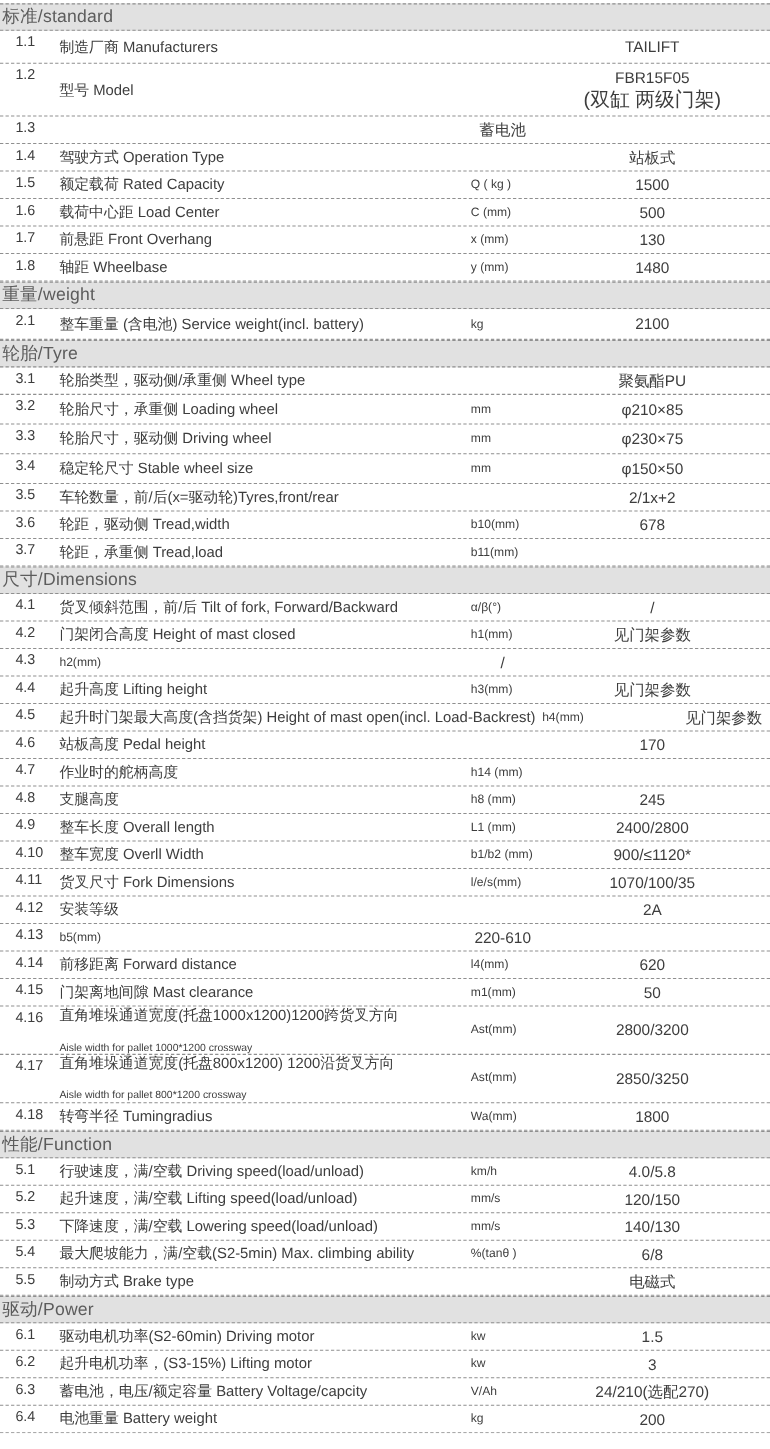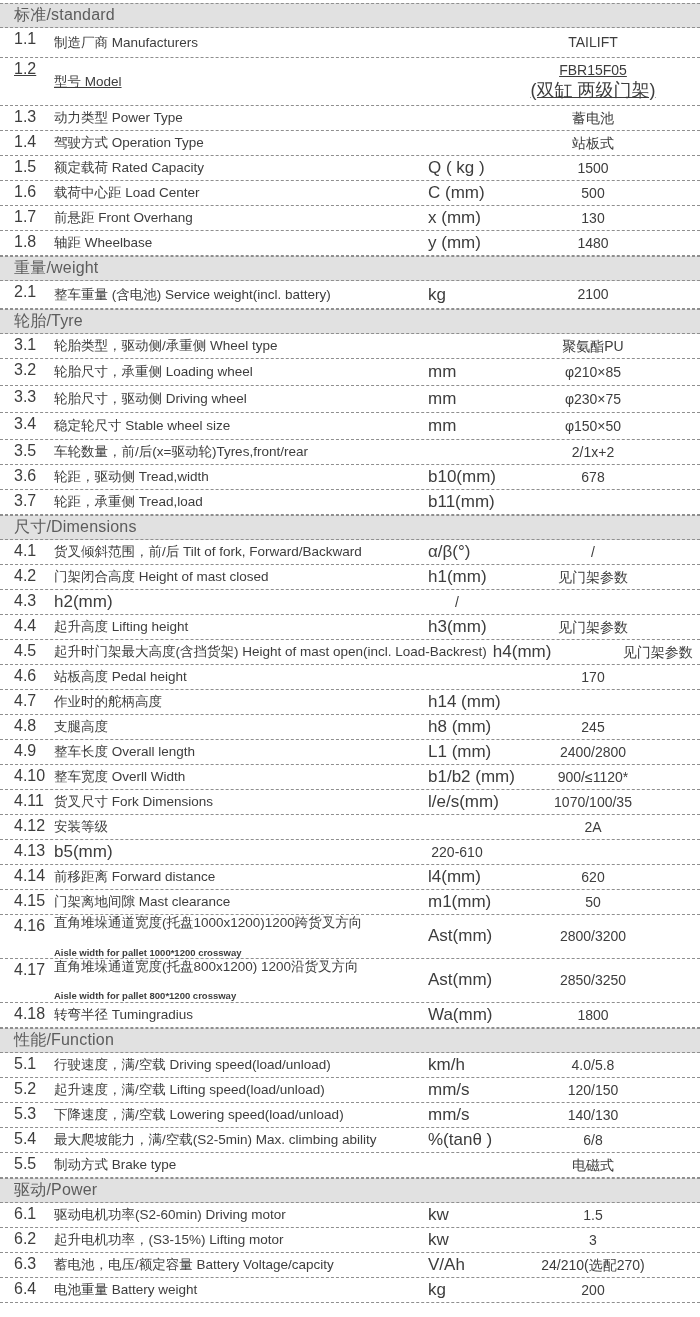--- a/index.html
+++ b/index.html
@@ -14,57 +14,57 @@
     padding-top:3px;
     box-sizing:border-box;
   }
   .section-header{
     background:#e1e1e1;
     border-top:1px dashed #8f8f8f;
     border-bottom:1px dashed #8f8f8f;
     min-height:23px;
     display:flex;
     align-items:center;
-    padding-left:14px;
+    padding-left:2px;
     font-size:16px;
     color:#5c5c5c;
     letter-spacing:0.2px;
   }
   .spec-table > .section-header:first-child{
     border-top:1px dashed #8f8f8f;
   }
   .spec-row{
     display:grid;
     grid-template-columns:40px 1fr 62px 210px;
     padding-left:14px;
     border-bottom:1px dashed #8f8f8f;
     min-height:25px;
     align-items:center;
     box-sizing:border-box;
   }
   .row-no{
-    font-size:16px;
+    font-size:13px;
     align-self:start;
     padding-top:2px;
     color:#3d3d3d;
   }
   .row-label{
     font-size:13.5px;
     line-height:1.15;
     padding-right:6px;
   }
   .row-label .cn-en{white-space:nowrap;}
   .row-sublabel{
     font-size:9.5px;
-    font-weight:bold;
+    font-weight:normal;
     line-height:1.1;
     margin-top:17px;
   }
   .row-unit{
-    font-size:17px;
+    font-size:11px;
     white-space:nowrap;
   }
   .row-value{
     font-size:14px;
     text-align:center;
     line-height:1.3;
     padding-right:4px;
   }
   .row-value .v2{font-size:18px;}
 </style>
@@ -76,36 +76,33 @@
     <div class="spec-row" style="min-height: 30px;">
       <div class="row-no">1.1</div>
       <div class="row-label">
         <div class="cn-en">制造厂商 Manufacturers</div>
       </div>
       <div class="row-unit"></div>
       <div class="row-value">
         <div class="v1">TAILIFT</div>
       </div>
     </div>
-    <div class="spec-row" style="min-height: 48px; text-decoration: underline;">
+    <div class="spec-row" style="min-height: 48px;">
       <div class="row-no">1.2</div>
       <div class="row-label">
         <div class="cn-en">型号 Model</div>
       </div>
       <div class="row-unit"></div>
       <div class="row-value">
         <div class="v1">FBR15F05</div>
         <div class="v2">(双缸 两级门架)</div>
       </div>
     </div>
     <div class="spec-row">
       <div class="row-no">1.3</div>
-      <div class="row-label">
-        <div class="cn-en">动力类型 Power Type</div>
-      </div>
       <div class="row-unit"></div>
       <div class="row-value">
         <div class="v1">蓄电池</div>
       </div>
     </div>
     <div class="spec-row">
       <div class="row-no">1.4</div>
       <div class="row-label">
         <div class="cn-en">驾驶方式 Operation Type</div>
       </div>

